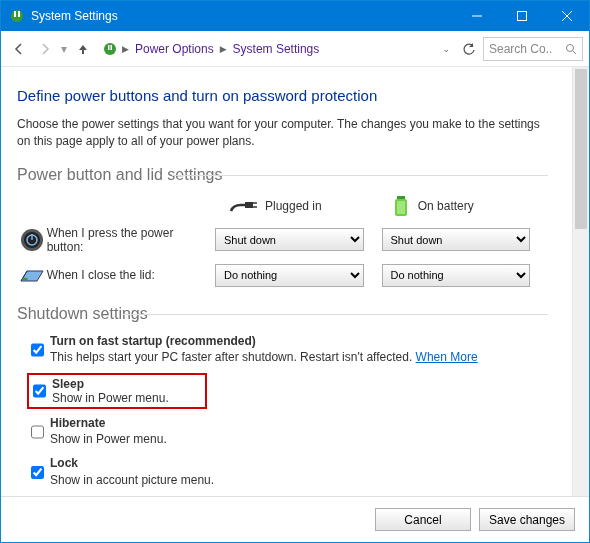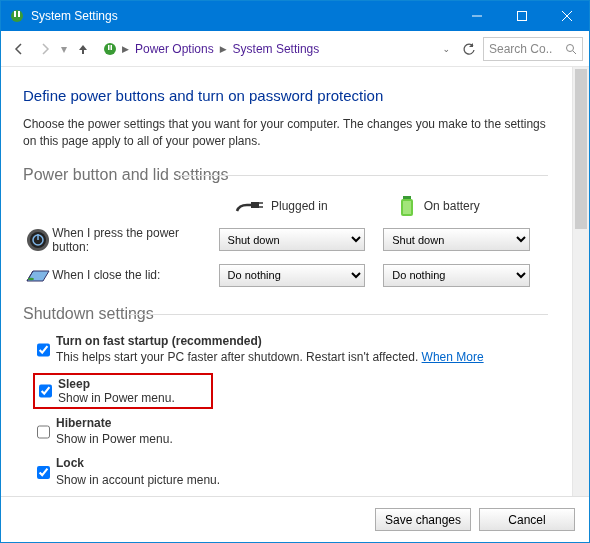--- a/index.html
+++ b/index.html
@@ -12,21 +12,21 @@
 .ctrls div { width: 45px; display: flex; align-items: center; justify-content: center; }
 .navbar { height: 36px; border-bottom: 1px solid #e6e6e6; display: flex; align-items: center; padding: 0 6px; gap: 2px; font-size: 12px; }
 .navbtn { width: 24px; height: 24px; display: flex; align-items: center; justify-content: center; color: #777; }
 .navbtn.on { color: #333; }
 .sep { color: #999; margin: 0 2px; }
 .crumbs { flex: 1; display: flex; align-items: center; height: 24px; border: 1px solid transparent; padding: 0 4px; gap: 4px; }
 .crumb { color: #4c1d95; padding: 0 2px; }
 .chev { color: #666; font-size: 9px; }
 .search { width: 100px; height: 24px; border: 1px solid #ccc; display: flex; align-items: center; padding: 0 5px; color: #888; gap: 12px; }
 .body { flex: 1; display: flex; overflow: hidden; }
-.content { flex: 1; padding: 20px 24px 10px 16px; overflow-y: auto; font-size: 12px; color: #333; margin-left: 6px; }
+.content { flex: 1; padding: 20px 24px 10px 16px; overflow-y: auto; font-size: 12px; color: #333; }
 .hscroll { width: 17px; border-left: 1px solid #e6e6e6; background: #f0f0f0; position: relative; }
 .hscroll .thumb { position: absolute; left: 2px; right: 2px; top: 2px; height: 160px; background: #cdcdcd; }
 h1 { color: #003399; font-size: 15px; font-weight: 400; margin-bottom: 12px; }
 .intro { margin-bottom: 16px; line-height: 1.4; }
 .grplabel { color: #737373; font-size: 16px; position: relative; margin-bottom: 10px; }
 .grplabel::after { content: ""; position: absolute; left: 155px; right: 0; top: 50%; border-top: 1px solid #ddd; }
 .grplabel.short::after { left: 105px; }
 .headers { display: flex; padding-left: 210px; gap: 70px; margin-bottom: 8px; align-items: center; }
 .hcell { display: flex; align-items: center; gap: 8px; }
 .row { display: flex; align-items: center; margin-bottom: 10px; }
@@ -219,16 +219,16 @@
           </div>
         </div>
       </div>
     </div>
     <div class="hscroll">
         <div class="thumb"></div>
       </div>
   </div>
 
   <div class="footer">
+    <button>Cancel</button>
     <button>Save changes</button>
-    <button>Cancel</button>
   </div>
 </div>
 
 </body></html>

